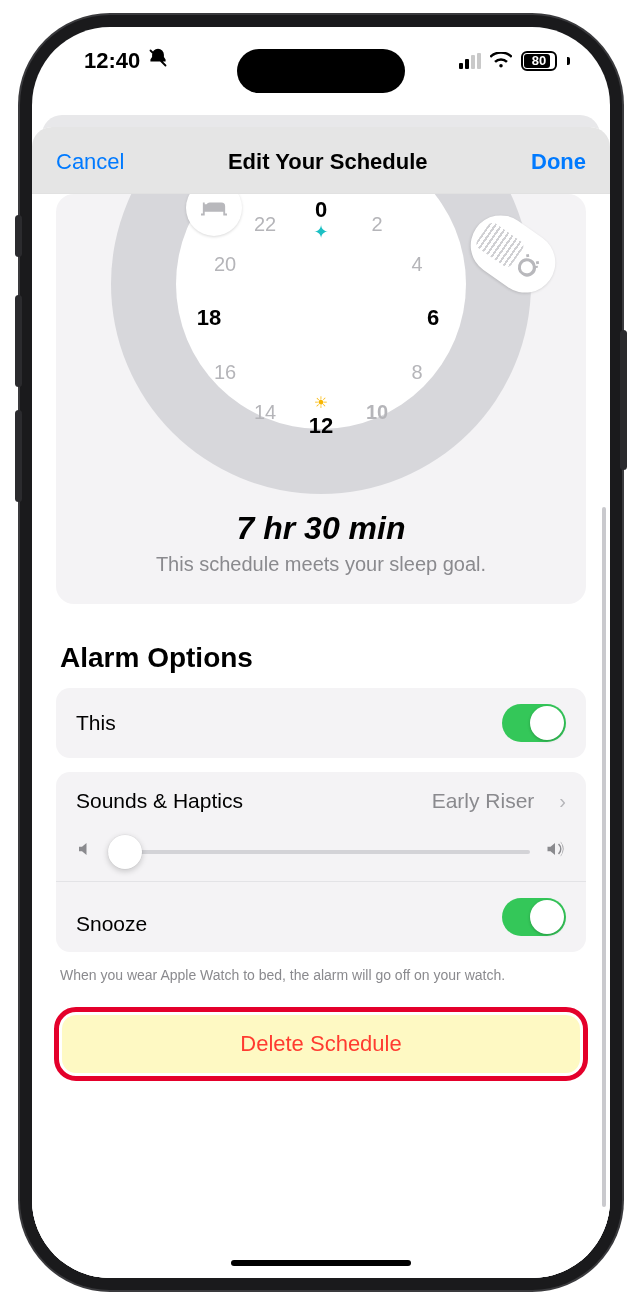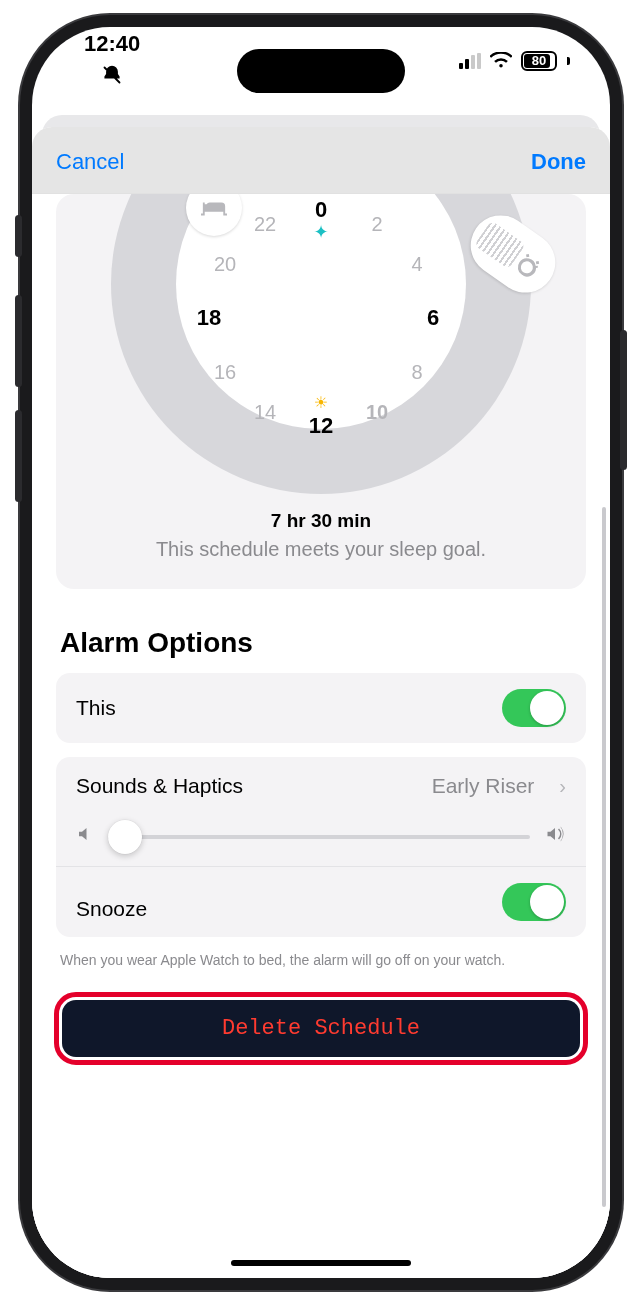--- a/index.html
+++ b/index.html
@@ -49,21 +49,21 @@
     display: flex;
     align-items: center;
     justify-content: space-between;
     padding: 12px 40px 0 52px;
     color: #000;
     font-weight: 600;
     font-size: 22px;
     position: relative;
     z-index: 5;
   }
-  .status-left { display: flex; align-items: center; gap: 8px; flex-direction: column; }
+  .status-left { display: flex; align-items: center; gap: 8px; }
   .status-right { display: flex; align-items: center; gap: 9px; }
 
   .dynamic-island {
     position: absolute;
     top: 22px;
     left: 50%;
     transform: translateX(-50%);
     width: 168px;
     height: 44px;
     background: #000;
@@ -195,24 +195,25 @@
     font-size: 20px;
     color: #b5b5b9;
     font-weight: 500;
     transform: translate(-50%,-50%);
   }
   .clock-num.bold { color: #000; font-weight: 600; font-size: 22px; }
   .sparkle { color:#1cc0c4; font-size:18px; }
   .sun { color:#f8b600; font-size:16px; }
 
   .duration {
-    font-size: 19px;
+    font-size: 32px;
     font-weight: 700;
     color: #000;
     margin-top: 6px;
+    font-style: italic;
   }
   .goal-text {
     font-size: 20px;
     color: #8a8a8e;
     margin-top: 6px;
   }
 
   
   .section-title {
     font-size: 28px;
@@ -282,28 +283,27 @@
   }
 
   
   .delete-wrap {
     margin: 0 22px 30px;
     border: 5px solid #e4002b;
     border-radius: 22px;
     padding: 3px;
   }
   .delete-btn {
-    background: #0f172a;
+    background: #fef9c3;
     border-radius: 14px;
     text-align: center;
     padding: 16px;
     color: #ff3b30;
     font-size: 22px;
     cursor: pointer;
-    font-family: Liberation Mono, monospace;
   }
 
   
   .scroll-ind {
     position: absolute;
     right: 4px; top: 380px;
     width: 4px; height: 700px;
     background: #c9c9cd;
     border-radius: 3px;
   }
@@ -358,20 +358,21 @@
           <div class="battery-tip"></div>
         </div>
       </div>
     </div>
 
     <div class="sheet-backdrop"></div>
 
     <div class="sheet">
       <div class="nav-bar">
         <span class="nav-btn">Cancel</span>
+        <span class="nav-title">Edit Your Schedule</span>
         <span class="nav-btn done">Done</span>
       </div>
 
       <div class="content">
 
         <div class="clock-card">
           <div class="clock-wrap">
             <div class="ring">
               <div class="ring-inner"></div>
             </div>

